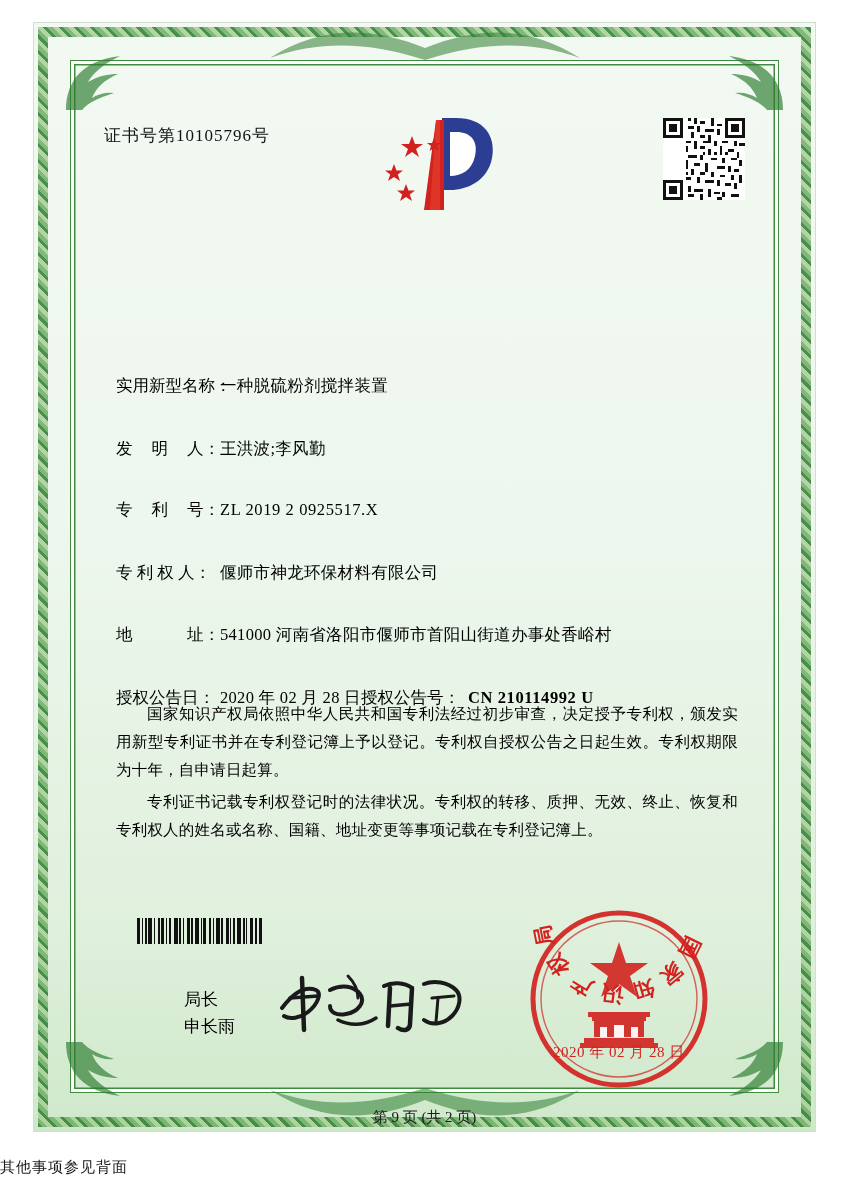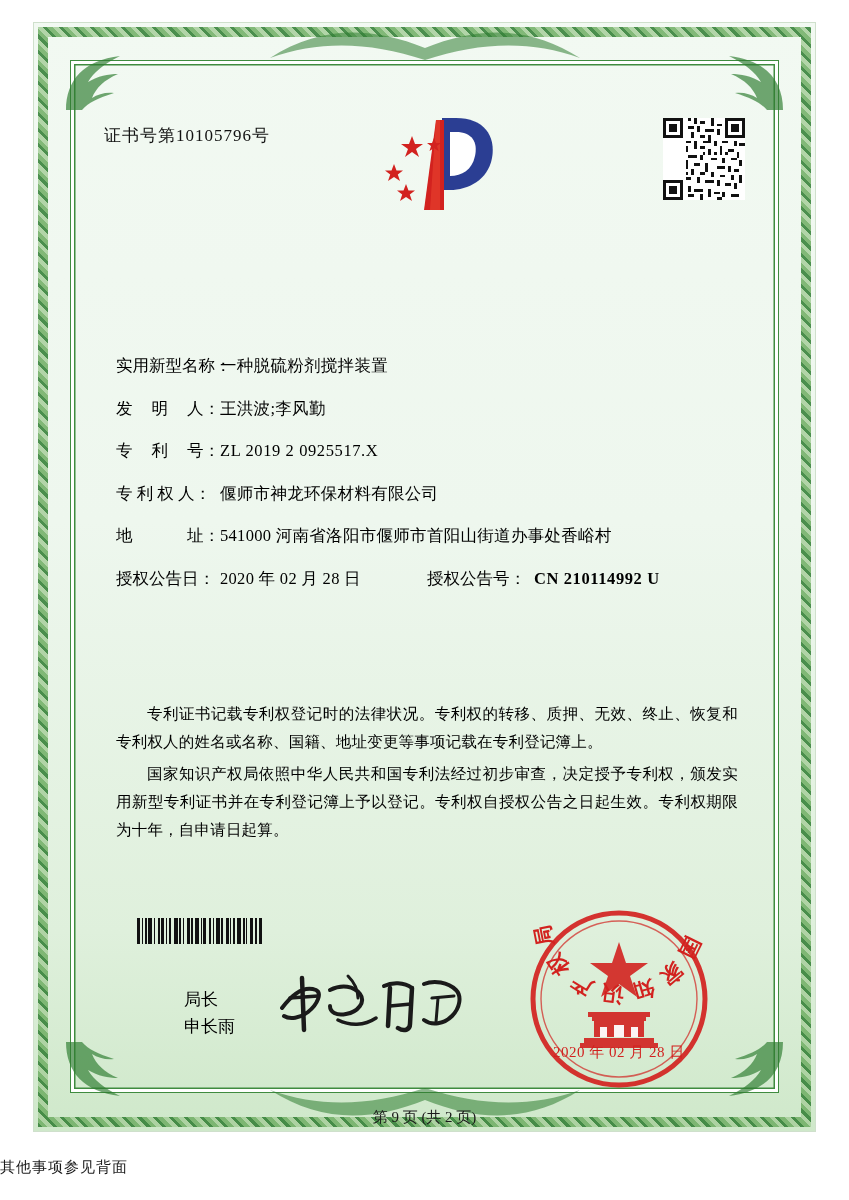--- a/index.html
+++ b/index.html
@@ -132,33 +132,32 @@
   .field-label {
     width: 104px;
     flex: 0 0 104px;
     letter-spacing: 0px;
   }
   .field-label.spread {
     display: flex;
     justify-content: space-between;
   }
   .field-label.spread > span { display: inline-block; }
-  .field-value { letter-spacing: .3px; }
+  .field-value { letter-spacing: .3px; margin-top: 20px; }
   .field-value.mono {
     font-family: "Liberation Serif", serif;
     letter-spacing: .6px;
   }
 
   
   .field-row.dual .field-value-2nd {
     margin-left: 54px;
     font-weight: bold;
   }
   .field-row.dual .field-label-2nd {
-    margin-left: 66px;
   }
 
   
   .paragraphs {
     position: absolute;
     left: 116px; top: 700px;
     width: 622px;
     font-size: 15.5px;
     line-height: 28px;
     color: #000;
@@ -402,22 +401,22 @@
 
     <div class="field-row dual">
       <span class="field-label">授权公告日：</span>
       <span class="field-value">2020 年 02 月 28 日</span>
       <span class="field-label-2nd">授权公告号：</span>
       <span class="field-value field-value-2nd mono" style="margin-left:8px">CN 210114992 U</span>
     </div>
   </div>
 
   <div class="paragraphs">
+    <p>国家知识产权局依照中华人民共和国专利法经过初步审查，决定授予专利权，颁发实用新型专利证书并在专利登记簿上予以登记。专利权自授权公告之日起生效。专利权期限为十年，自申请日起算。</p>
     <p>专利证书记载专利权登记时的法律状况。专利权的转移、质押、无效、终止、恢复和专利权人的姓名或名称、国籍、地址变更等事项记载在专利登记簿上。</p>
-    <p>国家知识产权局依照中华人民共和国专利法经过初步审查，决定授予专利权，颁发实用新型专利证书并在专利登记簿上予以登记。专利权自授权公告之日起生效。专利权期限为十年，自申请日起算。</p>
   </div>
 
   <div class="barcode">
     <i style="width:3px"></i>
       <i style="width:2px;background:transparent"></i>
     <i style="width:1px"></i>
       <i style="width:2px;background:transparent"></i>
     <i style="width:2px"></i>
       <i style="width:1px;background:transparent"></i>
     <i style="width:4px"></i>

